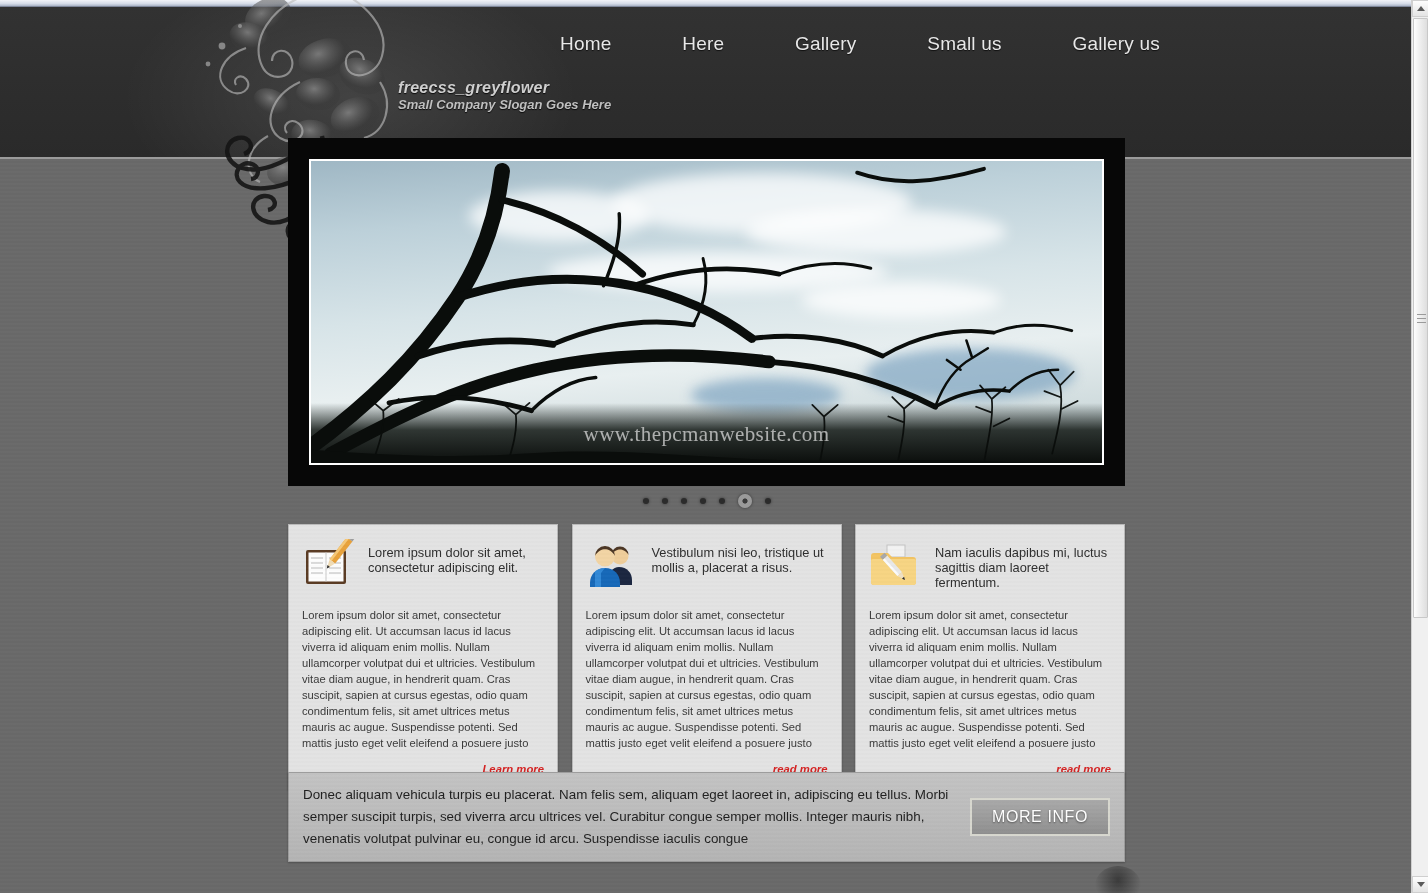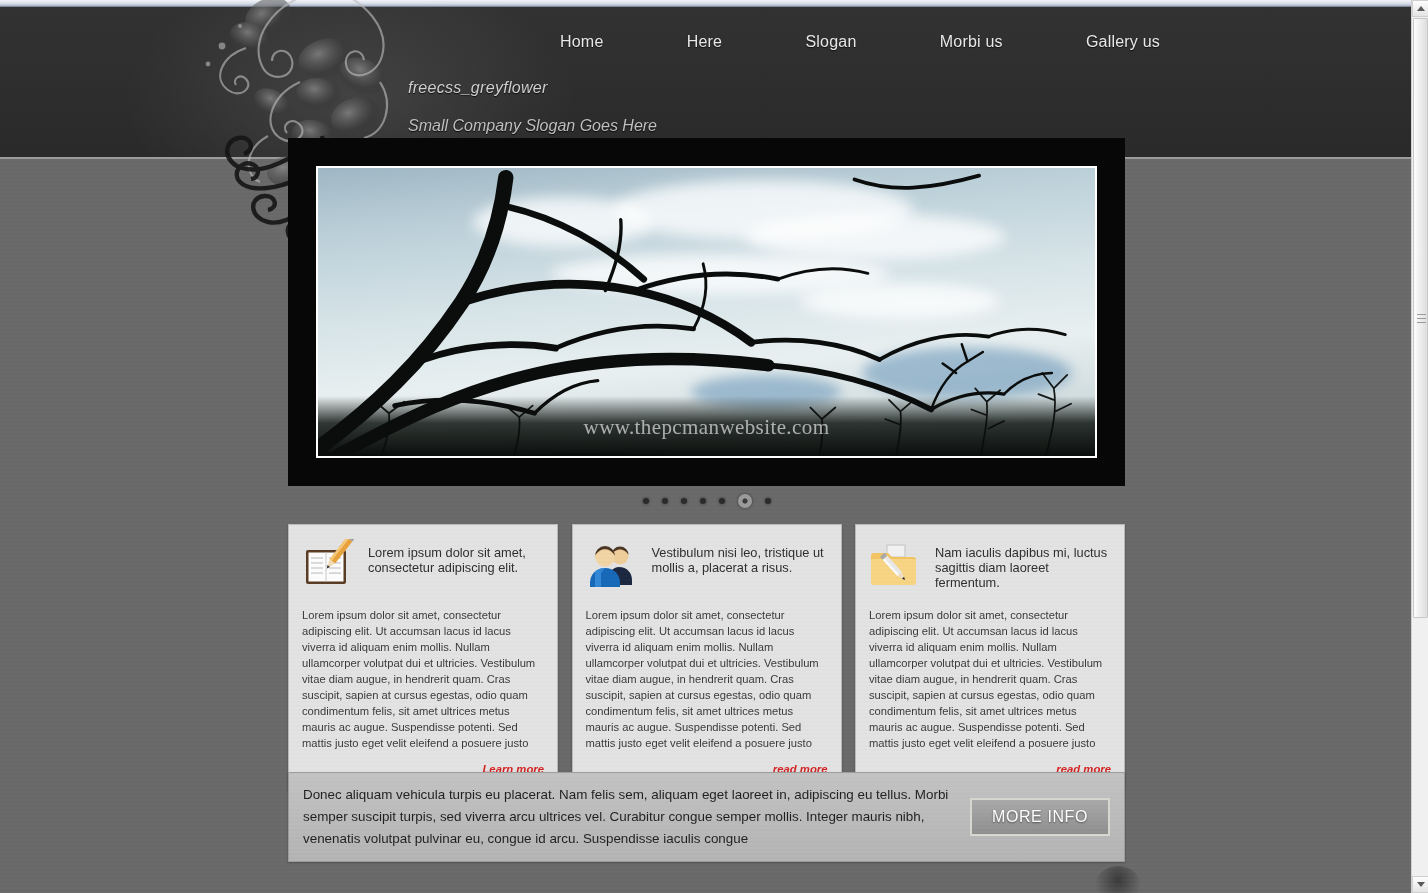--- a/index.html
+++ b/index.html
@@ -51,40 +51,40 @@
   }
   .header-glow {
     position: absolute; left: 120px; top: -40px; width: 460px; height: 260px;
     background: radial-gradient(ellipse at center, rgba(255,255,255,0.10), rgba(255,255,255,0) 70%);
   }
   .nav {
     position: absolute; top: 26px; left: 560px; width: 600px;
     display: flex; justify-content: space-between; z-index: 5;
   }
   .nav a {
-    color: #e8e8e8; text-decoration: none; font-size: 16px;
+    color: #e8e8e8; text-decoration: none; font-size: 19px;
     letter-spacing: .2px; text-shadow: 0 1px 1px rgba(0,0,0,.7);
   }
-  .brand { position: absolute; left: 408px; top: 72px; z-index: 5; }
+  .brand { position: absolute; left: 398px; top: 72px; z-index: 5; font-weight: bold; }
   .brand-name {
     font-size: 16px; font-style: italic; color: #cfcfcf;
     text-shadow: 0 1px 1px rgba(0,0,0,.8); letter-spacing: .3px;
   }
   .brand-slogan {
-    margin-top: 20px; font-size: 16px; font-style: italic; color: #bfbfbf;
+    margin-top: 0; font-size: 13px; font-style: italic; color: #bfbfbf;
     text-shadow: 0 1px 1px rgba(0,0,0,.8);
   }
 
   
   .floral { position: absolute; left: 150px; top: -14px; width: 300px; height: 290px; z-index: 3; pointer-events: none; }
 
   
   .hero-frame {
     position: absolute; left: 288px; top: 138px; width: 837px; height: 348px;
-    background: #070707; padding: 28px; z-index: 6;
+    background: #070707; padding: 21px; z-index: 6;
   }
   .hero-inner { width: 100%; height: 100%; border: 2px solid #ffffff; overflow: hidden; position: relative; background: #0b1016; }
   .hero-photo { position: absolute; inset: 0; }
   .sky { position: absolute; inset: 0; background:
       linear-gradient(175deg, #9fb7c4 0%, #bcd0d9 20%, #d7e4e8 45%, #e8eff0 65%, #cfdbdd 85%, #b4c3c6 100%); }
   .cloud { position: absolute; border-radius: 50%; background: rgba(255,255,255,.75); filter: blur(7px); }
   .cloud-blue { position: absolute; border-radius: 50%; background: rgba(120,160,190,.65); filter: blur(6px); }
   .horizon {
     position: absolute; left: 0; right: 0; bottom: 0; height: 60px;
     background: linear-gradient(180deg, rgba(20,26,22,0) 0%, rgba(18,24,20,.85) 45%, #0b0e0c 100%);
@@ -170,22 +170,22 @@
       <span class="sb-arrow d"></span>
     </div>
   </div>
 
   <div class="header">
     <div class="header-glow"></div>
 
     <nav class="nav">
       <a href="#">Home</a>
       <a href="#">Here</a>
-      <a href="#">Slogan</a>
-      <a href="#">Morbi us</a>
+      <a href="#">Gallery</a>
+      <a href="#">Small us</a>
       <a href="#">Gallery us</a>
     </nav>
 
     <div class="brand">
       <div class="brand-name">freecss_greyflower</div>
       <div class="brand-slogan">Small Company Slogan Goes Here</div>
     </div>
   </div>
 
   <svg class="floral" viewBox="0 0 300 290">

